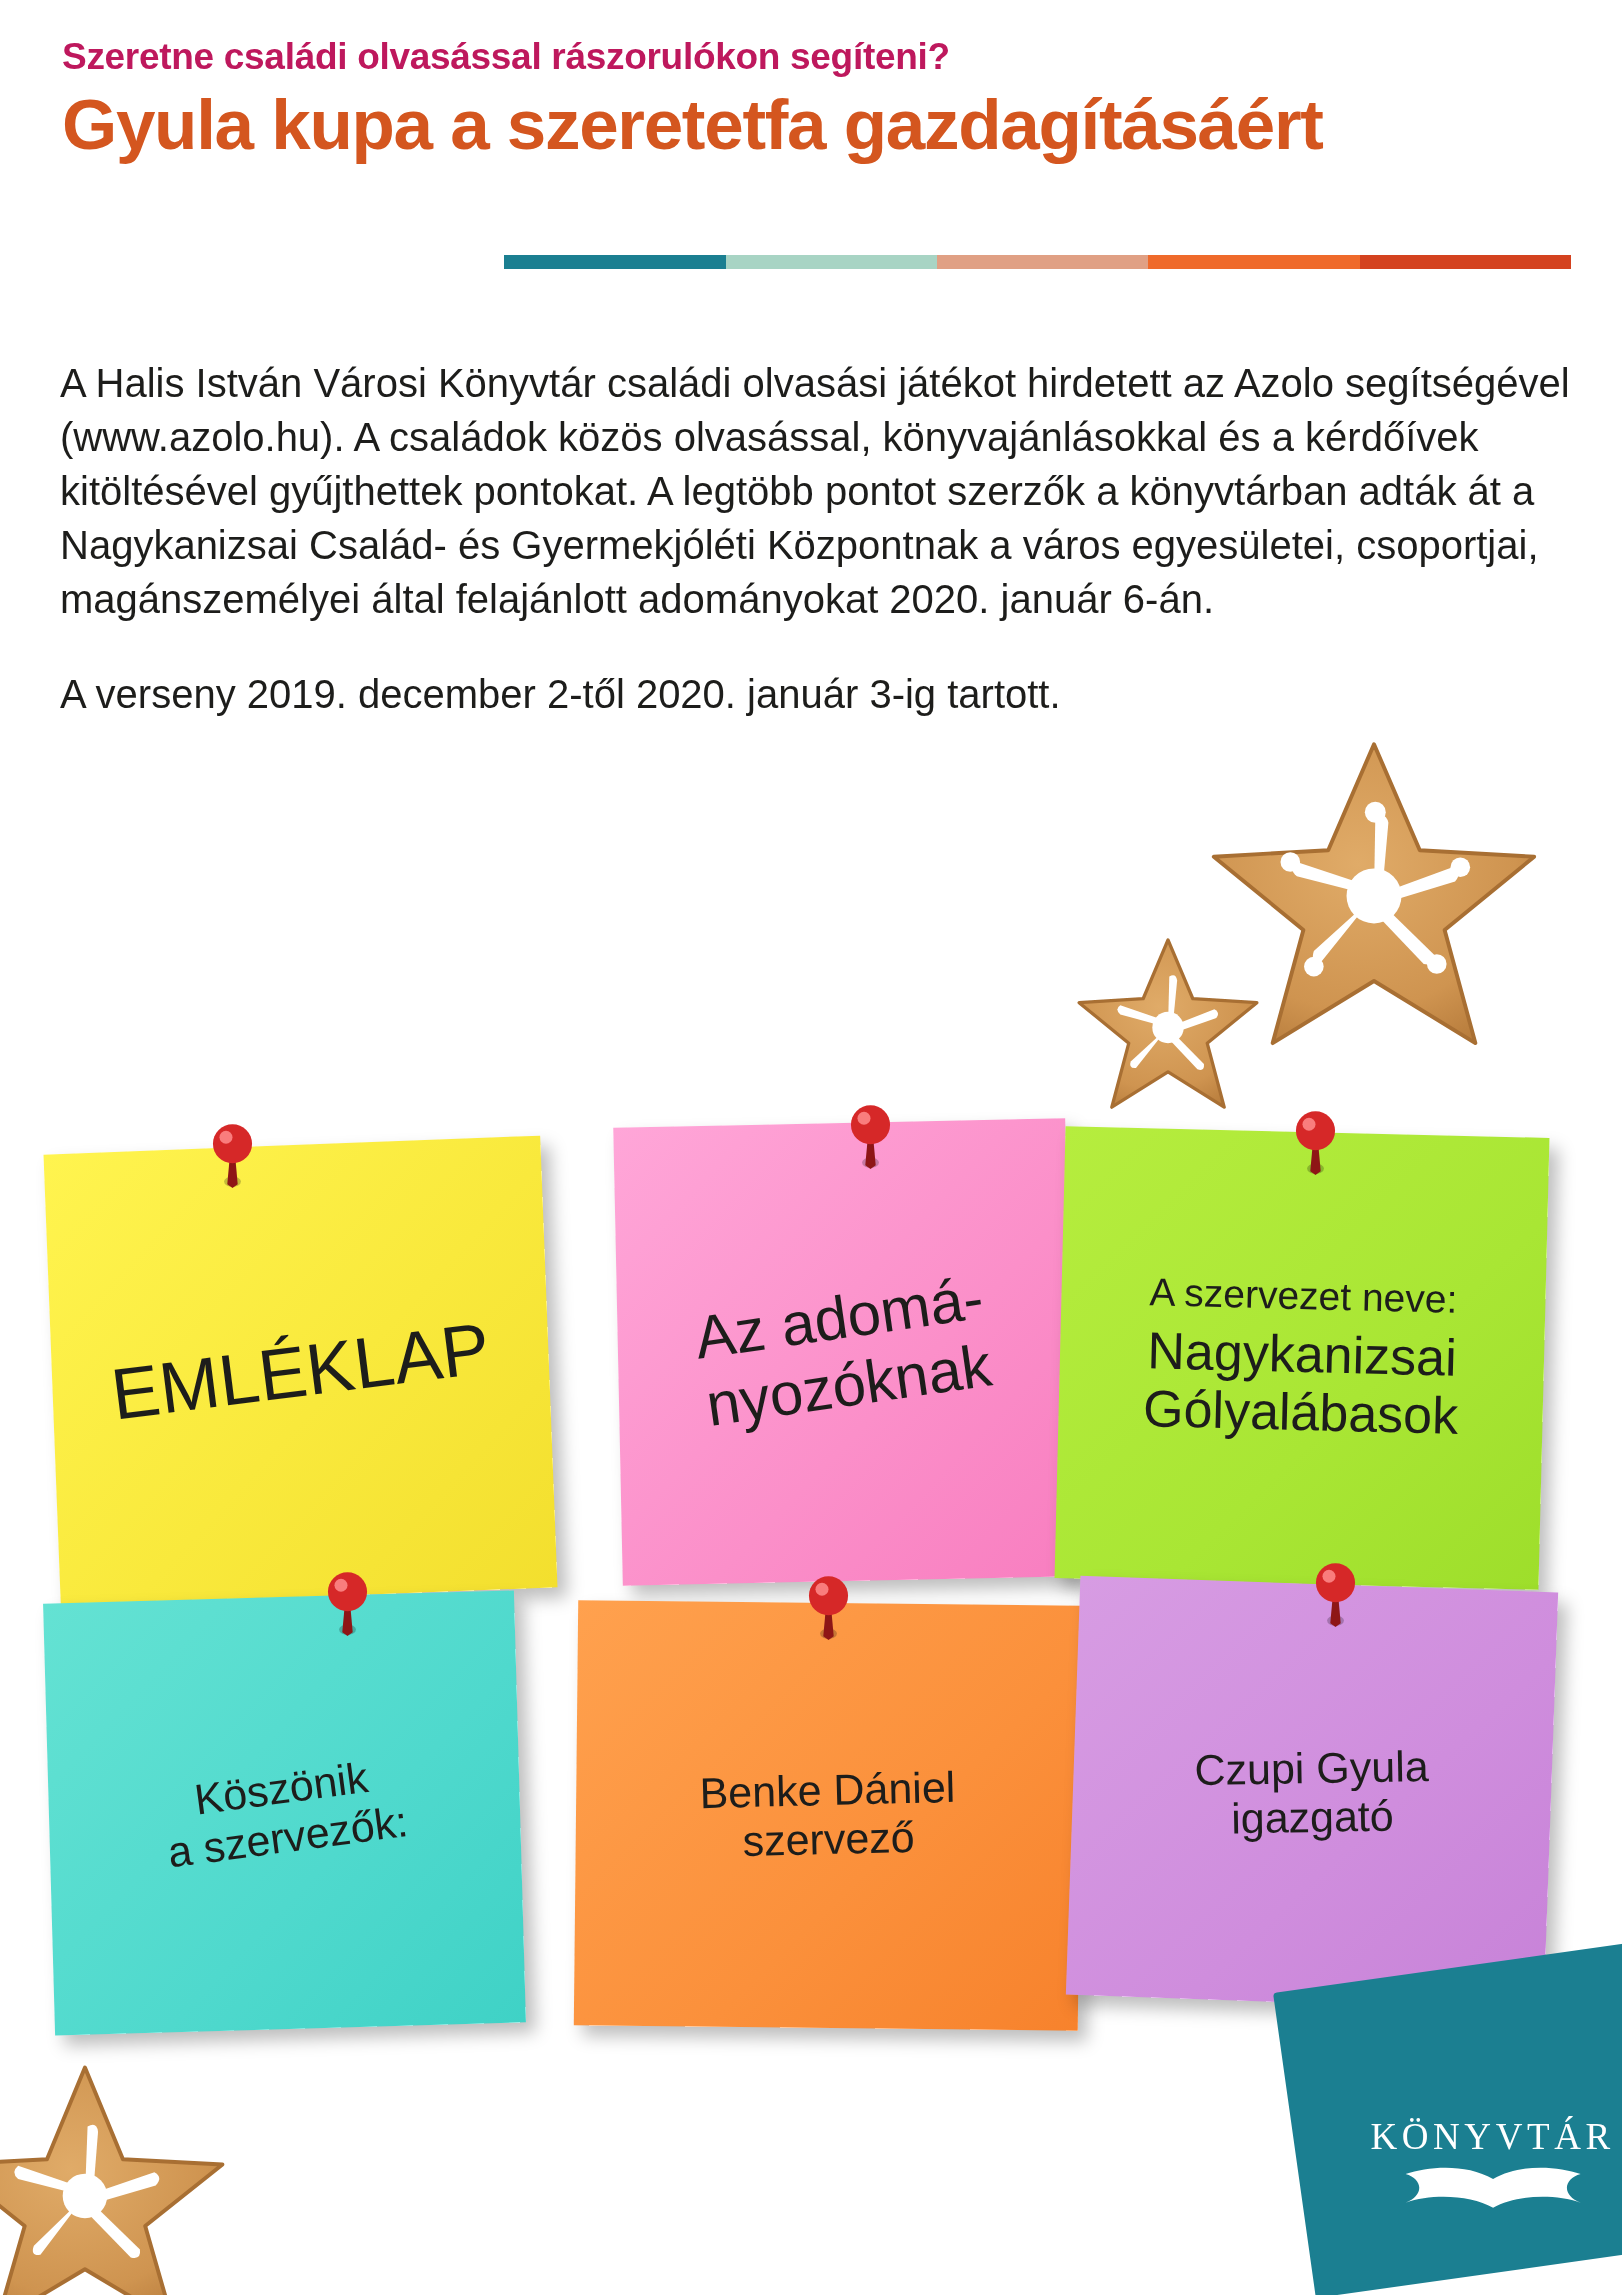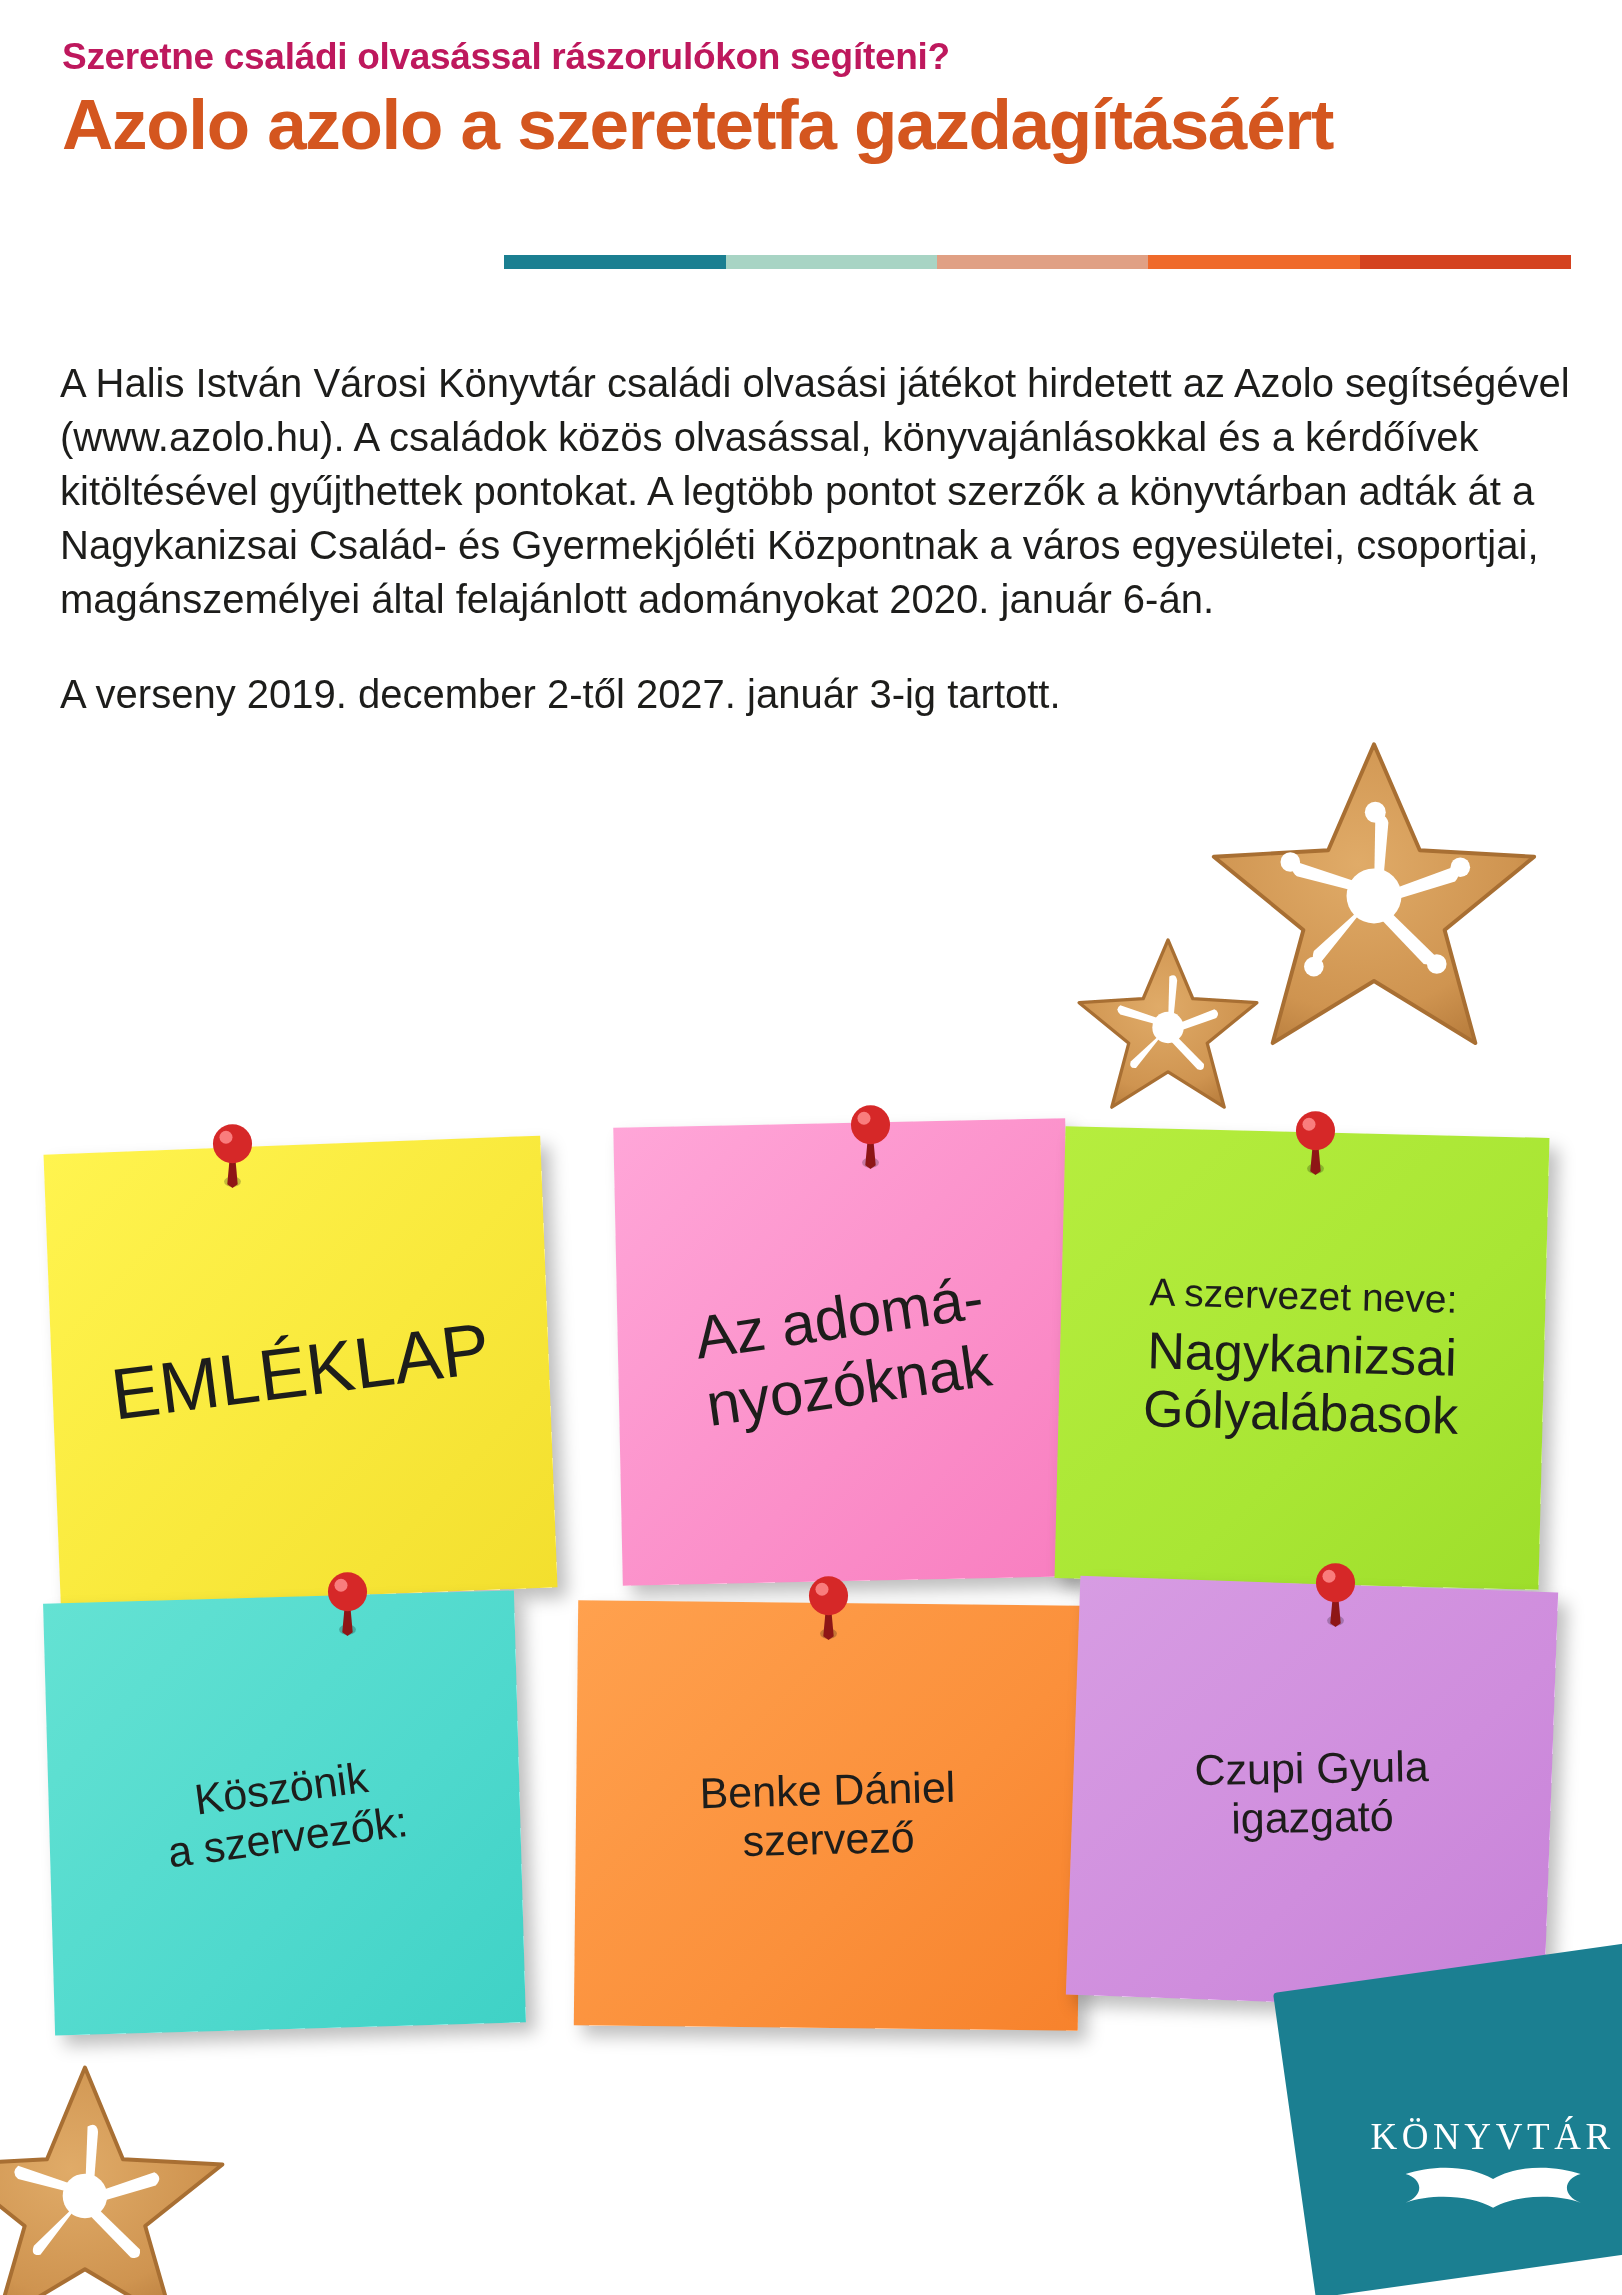--- a/index.html
+++ b/index.html
@@ -175,34 +175,34 @@
     letter-spacing: 4.6px;
     white-space: nowrap;
   }
   #logo-book { margin-top: 3.9px; }
 </style>
 </head>
 <body>
 
 <div id="poster-header">
   <p id="kicker">Szeretne családi olvasással rászorulókon segíteni?</p>
-  <h1 id="main-title">Azolo azolo a szeretetfa gazdagításáért</h1>
+  <h1 id="main-title">Gyula kupa a szeretetfa gazdagításáért</h1>
 </div>
 
 <div id="color-rule">
   <div class="seg" style="flex:1.05;background:#1b7f91"></div>
   <div class="seg" style="flex:1;background:#a8d4c4"></div>
   <div class="seg" style="flex:1;background:#e0a084"></div>
   <div class="seg" style="flex:1;background:#ef6a2b"></div>
   <div class="seg" style="flex:1;background:#d4421f"></div>
 </div>
 
 <div id="body-copy">
   <p>A Halis István Városi Könyvtár családi olvasási játékot hirdetett az Azolo segítségével (www.azolo.hu). A családok közös olvasással, könyvajánlásokkal és a kérdőívek kitöltésével gyűjthettek pontokat. A legtöbb pontot szerzők a könyvtárban adták át a Nagykanizsai Család- és Gyermekjóléti Központnak a város egyesületei, csoportjai, magánszemélyei által felajánlott adományokat 2020. január 6-án.</p>
-  <p>A verseny 2019. december 2-től 2027. január 3-ig tartott.</p>
+  <p>A verseny 2019. december 2-től 2020. január 3-ig tartott.</p>
 </div>
 
 <svg class="cookie" id="cookie-big" viewBox="0 0 520 500">
   <defs>
     <radialGradient id="cookieGrad" cx="45%" cy="40%" r="70%">
       <stop offset="0%" stop-color="#e0ab68"></stop>
       <stop offset="70%" stop-color="#cf9450"></stop>
       <stop offset="100%" stop-color="#b57a3a"></stop>
     </radialGradient>
   </defs>

